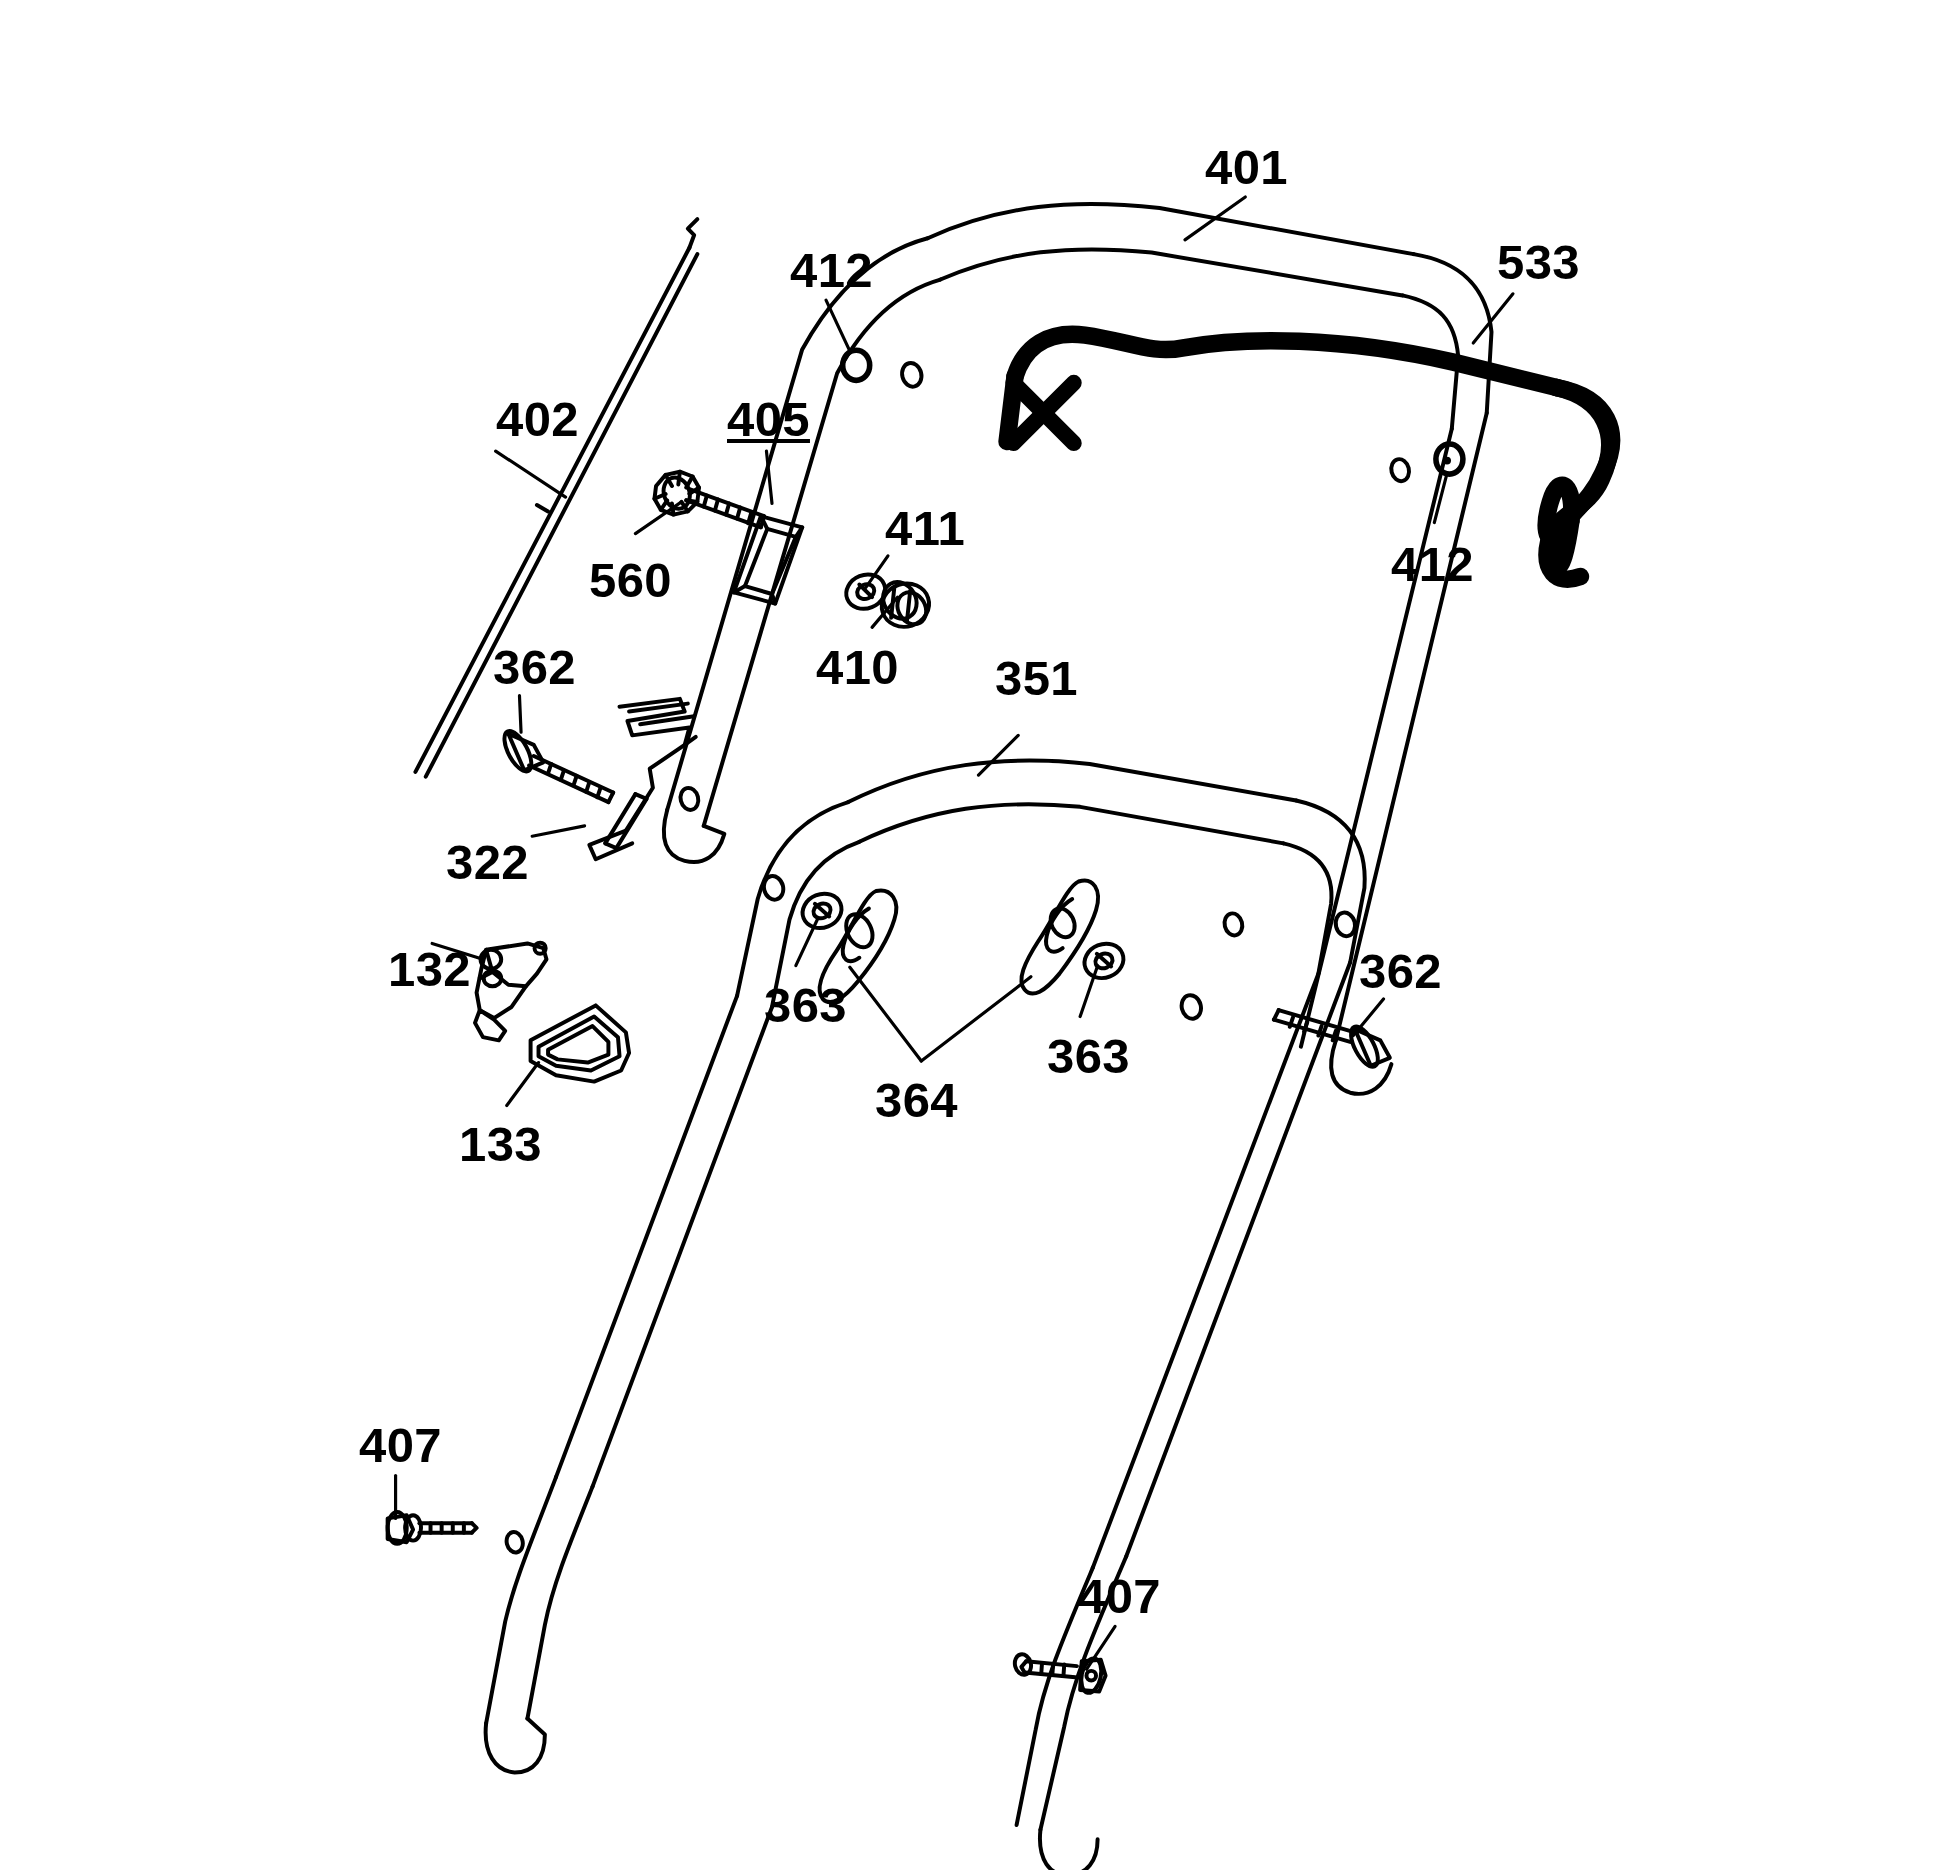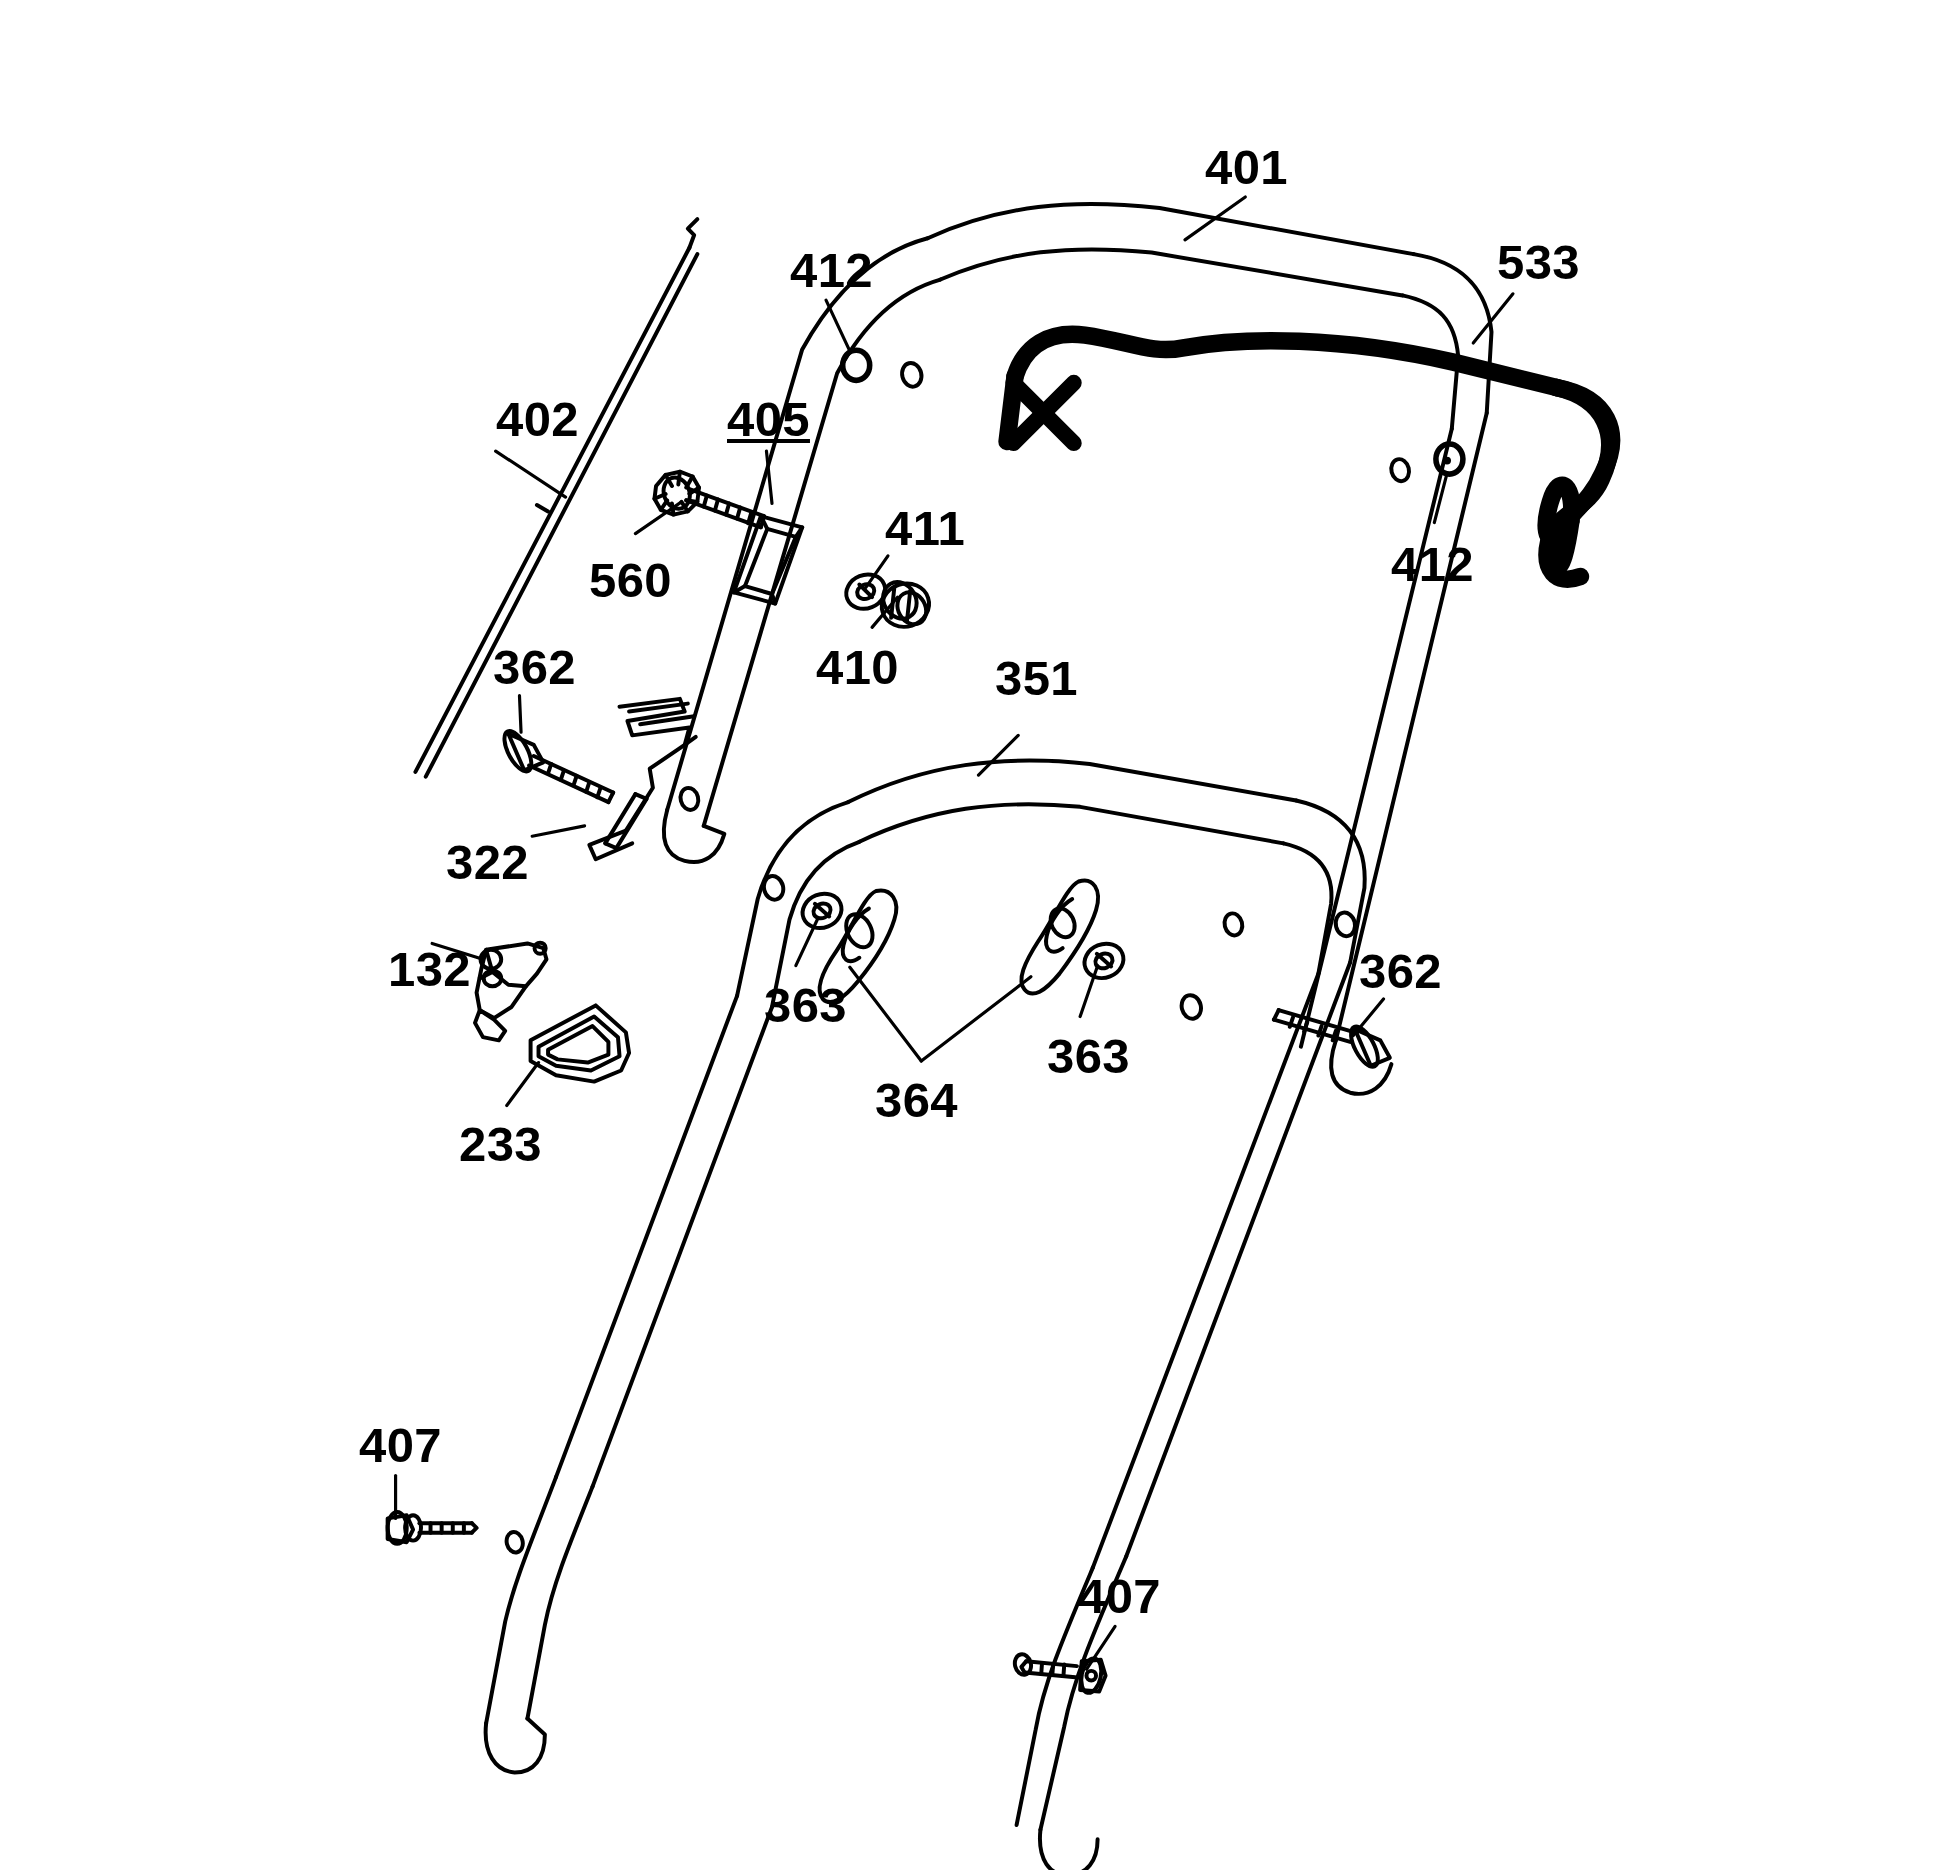--- a/index.html
+++ b/index.html
@@ -307,21 +307,21 @@
   <div class="callout-label" style="left:1391px; top:540px;">412</div>
   <div class="callout-label" style="left:449px; top:395px;margin-left:47px;">402</div>
   <div class="callout-label" style="left:727px; top:395px;text-decoration:underline;">405</div>
   <div class="callout-label" style="left:589px; top:556px;">560</div>
   <div class="callout-label" style="left:885px; top:504px;">411</div>
   <div class="callout-label" style="left:816px; top:643px;">410</div>
   <div class="callout-label" style="left:493px; top:643px;">362</div>
   <div class="callout-label" style="left:446px; top:838px;">322</div>
   <div class="callout-label" style="left:995px; top:654px;">351</div>
   <div class="callout-label" style="left:349px; top:945px;margin-left:39px;">132</div>
-  <div class="callout-label" style="left:459px; top:1120px;">233</div>
+  <div class="callout-label" style="left:459px; top:1120px;">133</div>
   <div class="callout-label" style="left:764px; top:981px;">363</div>
   <div class="callout-label" style="left:1047px; top:1032px;">363</div>
   <div class="callout-label" style="left:875px; top:1076px;">364</div>
   <div class="callout-label" style="left:1359px; top:947px;">362</div>
   <div class="callout-label" style="left:359px; top:1421px;">407</div>
   <div class="callout-label" style="left:1078px; top:1572px;">407</div>
 
 </div>
 
 

